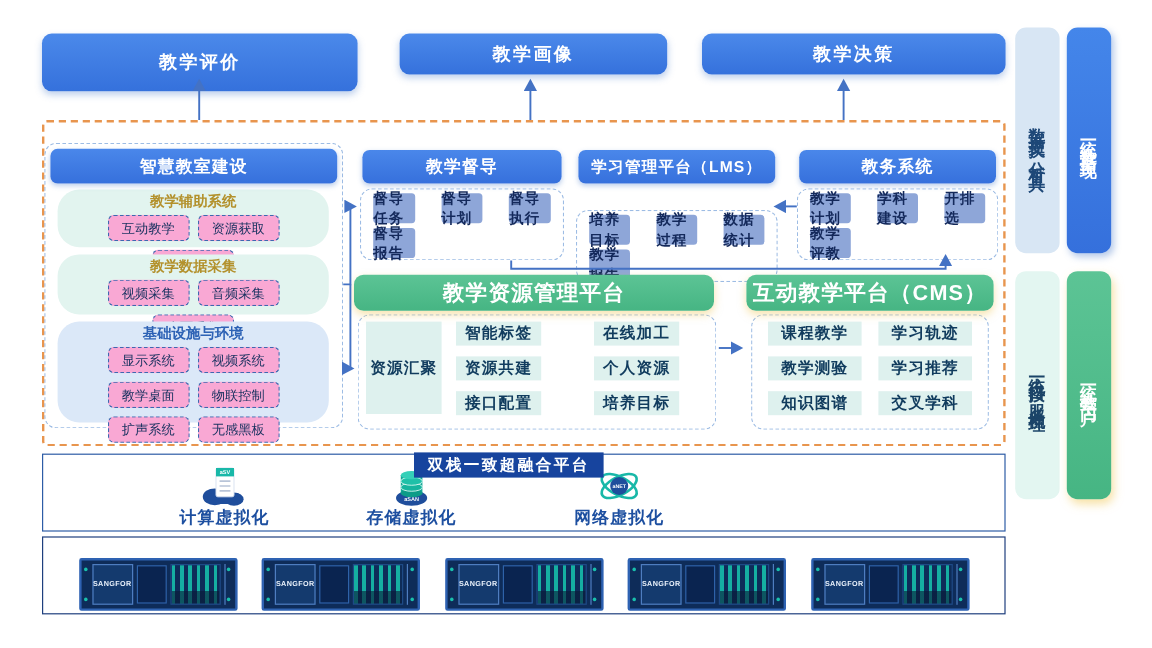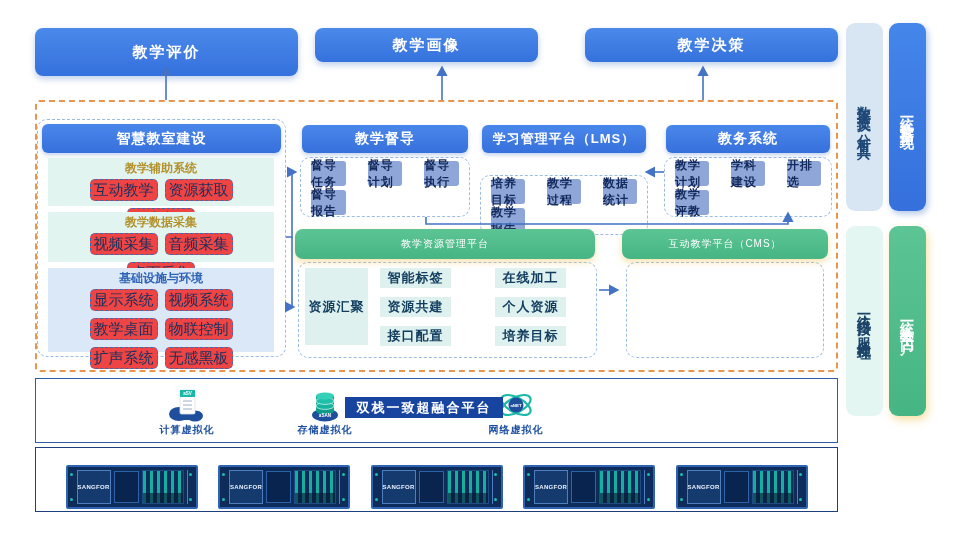--- a/index.html
+++ b/index.html
@@ -17,33 +17,33 @@
 
   
   .dash-box{border:1.2px dashed #9dbce4;border-radius:10px;background:#fff;}
 
   
   .hdr-blue{background:linear-gradient(180deg,#4a87ea,#3670dc);border-radius:6px;color:#fff;
             font-size:14px;font-weight:bold;display:flex;align-items:center;justify-content:center;
             letter-spacing:1px;box-shadow:0 2px 4px rgba(70,120,200,.35);z-index:3;}
   
   .hdr-green{background:linear-gradient(180deg,#5cc495,#46b583);border-radius:8px;color:#fff;
-            font-size:10px;font-weight:normal;display:flex;align-items:center;justify-content:center;
+            font-size:18px;font-weight:bold;display:flex;align-items:center;justify-content:center;
             letter-spacing:1px;box-shadow:0 3px 7px rgba(240,200,90,.5);z-index:3;}
 
   
-  .panel{border-radius:1px;padding-top:3px;}
+  .panel{border-radius:18px;padding-top:3px;}
   .panel.mint{background:#e2f4ef;}
   .panel.blue{background:#dbe8f8;}
   .panel .ptitle{text-align:center;font-size:12px;font-weight:bold;line-height:15px;}
   .panel.mint .ptitle{color:#b3912c;}
   .panel.blue .ptitle{color:#2d62b5;}
   .pill-row{display:flex;justify-content:center;gap:7px;flex-wrap:wrap;padding:3px 5px 0 5px;}
-  .pill{width:66px;height:20px;background:#ef4444;border:1px dashed #3e68b0;border-radius:5px;
-        color:#16305e;font-size:15px;display:flex;align-items:center;justify-content:center;}
+  .pill{width:66px;height:20px;background:#f9a8d4;border:1px dashed #3e68b0;border-radius:5px;
+        color:#16305e;font-size:11px;display:flex;align-items:center;justify-content:center;}
 
   
   .peri-grid{display:grid;grid-template-columns:1fr 1fr 1fr;column-gap:22px;row-gap:4px;padding:3px 10px;}
   .peri{height:25px;background:#8ea6d8;border-radius:3px;color:#14295b;font-size:12px;font-weight:bold;
         display:flex;align-items:center;justify-content:center;letter-spacing:1px;}
 
   
   .cyan{background:#def1ee;color:#113c5e;font-size:13px;font-weight:bold;
         display:flex;align-items:center;justify-content:center;letter-spacing:1px;}
   .cyan-grid{display:grid;grid-template-columns:1fr 1fr;row-gap:9px;}
@@ -53,23 +53,23 @@
   .vbar{border-radius:9px;display:flex;align-items:center;justify-content:center;
         writing-mode:vertical-rl;letter-spacing:4px;font-size:14px;font-weight:bold;}
   .vbar.lblue{background:#d8e6f4;color:#1e4878;}
   .vbar.dblue{background:linear-gradient(180deg,#4486ea,#3570dc);color:#fff;box-shadow:2px 3px 6px rgba(70,120,200,.4);}
   .vbar.lgreen{background:#e3f6f1;color:#1b4468;}
   .vbar.dgreen{background:linear-gradient(180deg,#5cc495,#46b583);color:#fff;box-shadow:2px 4px 8px rgba(240,200,90,.55);}
 
   
   .hci-box{border:1.5px solid #2d5ca6;background:#fff;}
   .hci-title{background:#17449e;color:#fff;font-size:13px;font-weight:bold;display:flex;
-             align-items:center;justify-content:center;letter-spacing:2px;z-index:3;margin-top:20px;}
+             align-items:center;justify-content:center;letter-spacing:2px;z-index:3;}
   .module{display:flex;flex-direction:column;align-items:center;}
-  .module .mlabel{font-size:10px;font-weight:bold;color:#1d4fa0;letter-spacing:1px;margin-top:1px;}
+  .module .mlabel{font-size:14px;font-weight:bold;color:#1d4fa0;letter-spacing:1px;margin-top:1px;}
 
   .app-box{border:1.5px solid #1e3f7e;background:#fff;}
   .app-title{font-size:12px;font-weight:bold;color:#122b52;text-align:center;letter-spacing:1px;}
   .rack-row{display:flex;justify-content:space-evenly;align-items:center;}
   .rack{width:124px;height:34px;background:#0e2c59;border:2px solid #2e62b2;border-radius:2px;
         display:flex;align-items:stretch;padding:3px 2px;gap:3px;}
   .rack .dots{width:4px;display:flex;flex-direction:column;justify-content:space-between;padding:3px 0;}
   .rack .dots i{display:block;width:3px;height:3px;border-radius:50%;background:#19c0ac;}
   .rack .brand{width:32px;background:#143a6e;border:1px solid #4e7dc0;color:#eaf2fc;font-size:6px;
                font-weight:bold;display:flex;align-items:center;justify-content:center;letter-spacing:.3px;}
@@ -99,21 +99,21 @@
     <path class="conn" d="M442 100 V68"></path>
     <path class="conn" d="M703 100 V68"></path>
     <path class="conn" d="M286 237 H292 V172 H295"></path>
     <path class="conn" d="M292 237 V307 H293"></path>
     <path class="conn" d="M426 217 V224 H788 V214"></path>
     <path class="conn" d="M664 172 H647"></path>
     <path class="conn" d="M599 290 H617"></path>
   </svg>
 
   <div class="abs topbox" style="left:35px;top:28px;width:263px;height:48px;">教学评价</div>
-  <div class="abs topbox" style="left:315px;top:28px;width:223px;height:34px;">教学画像</div>
+  <div class="abs topbox" style="left:333px;top:28px;width:223px;height:34px;">教学画像</div>
   <div class="abs topbox" style="left:585px;top:28px;width:253px;height:34px;">教学决策</div>
 
   <div class="abs orange-frame" style="left:35px;top:100px;width:803px;height:272px;"></div>
 
   <div class="abs dash-box" style="left:37px;top:119px;width:249px;height:238px;"></div>
   <div class="abs hdr-blue" style="left:42px;top:124px;width:239px;height:29px;">智慧教室建设</div>
 
   <div class="abs panel mint" style="left:48px;top:158px;width:226px;height:48px;">
     <div class="ptitle">教学辅助系统</div>
     <div class="pill-row">
@@ -175,20 +175,28 @@
     <div class="cyan">智能标签</div>
     <div class="cyan">在线加工</div>
     <div class="cyan">资源共建</div>
     <div class="cyan">个人资源</div>
     <div class="cyan">接口配置</div>
     <div class="cyan">培养目标</div>
   </div>
 
   <div class="abs hdr-green" style="left:622px;top:229px;width:206px;height:30px;">互动教学平台（CMS）</div>
   <div class="abs dash-box" style="left:626px;top:262px;width:198px;height:96px;"></div>
+  <div class="abs cyan-grid" style="left:640px;top:268px;width:170px;column-gap:14px;z-index:4;">
+    <div class="cyan">课程教学</div>
+    <div class="cyan">学习轨迹</div>
+    <div class="cyan">教学测验</div>
+    <div class="cyan">学习推荐</div>
+    <div class="cyan">知识图谱</div>
+    <div class="cyan">交叉学科</div>
+  </div>
 
   <div class="abs vbar lblue" style="left:846px;top:23px;width:37px;height:188px;">数据交换+分析工具</div>
   <div class="abs vbar dblue" style="left:889px;top:23px;width:37px;height:188px;">统一数据呈现</div>
   <div class="abs vbar lgreen" style="left:846px;top:226px;width:37px;height:190px;letter-spacing:3px;">统一接口+服务梳理</div>
   <div class="abs vbar dgreen" style="left:889px;top:226px;width:37px;height:190px;">统一教学门户</div>
 
   <div class="abs hci-box" style="left:35px;top:378px;width:803px;height:65px;"></div>
   <div class="abs hci-title" style="left:345px;top:377px;width:158px;height:21px;">双栈一致超融合平台</div>
 
   <div class="abs module" style="left:147px;top:388px;width:80px;">
@@ -199,21 +207,21 @@
       <rect x="13" y="2" width="15" height="24" rx="1.5" fill="#ffffff" stroke="#d8e2f0" stroke-width="0.8"></rect>
       <rect x="13" y="2" width="15" height="7" fill="#19b8a8"></rect>
       <text x="20.5" y="7.3" font-size="4.6" fill="#ffffff" text-anchor="middle" font-weight="bold">aSV</text>
       <line x1="16" y1="13" x2="25" y2="13" stroke="#b8c4d8" stroke-width="1.4"></line>
       <line x1="16" y1="17" x2="25" y2="17" stroke="#b8c4d8" stroke-width="1.4"></line>
       <line x1="16" y1="21" x2="25" y2="21" stroke="#b8c4d8" stroke-width="1.4"></line>
     </svg>
     <div class="mlabel">计算虚拟化</div>
   </div>
 
-  <div class="abs module" style="left:285px;top:388px;width:80px;">
+  <div class="abs module" style="left:303px;top:388px;width:80px;">
     <svg width="40" height="34" viewBox="0 0 40 34">
       <ellipse cx="20" cy="27" rx="13" ry="6.5" fill="#1f4e9c"></ellipse>
       <rect x="11" y="8" width="18" height="15" fill="#14a untitled" style="display:none"></rect>
       <rect x="11" y="8" width="18" height="15" fill="#14a796"></rect>
       <ellipse cx="20" cy="23" rx="9" ry="3.4" fill="#0e9c88"></ellipse>
       <ellipse cx="20" cy="18" rx="9" ry="3.4" fill="#17b49e" stroke="#e6fbf6" stroke-width="0.7"></ellipse>
       <ellipse cx="20" cy="13" rx="9" ry="3.4" fill="#1fc0a8" stroke="#e6fbf6" stroke-width="0.7"></ellipse>
       <ellipse cx="20" cy="8" rx="9" ry="3.4" fill="#35d0b8"></ellipse>
       <text x="20" y="29.4" font-size="4.6" fill="#ffffff" text-anchor="middle" font-weight="bold">aSAN</text>
     </svg>

